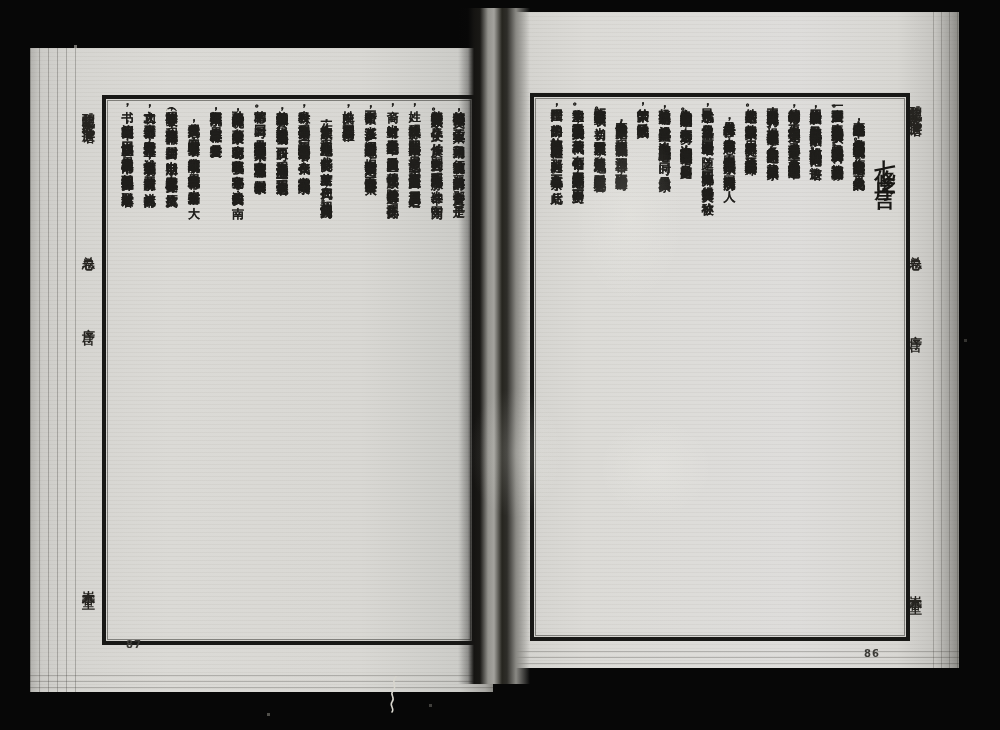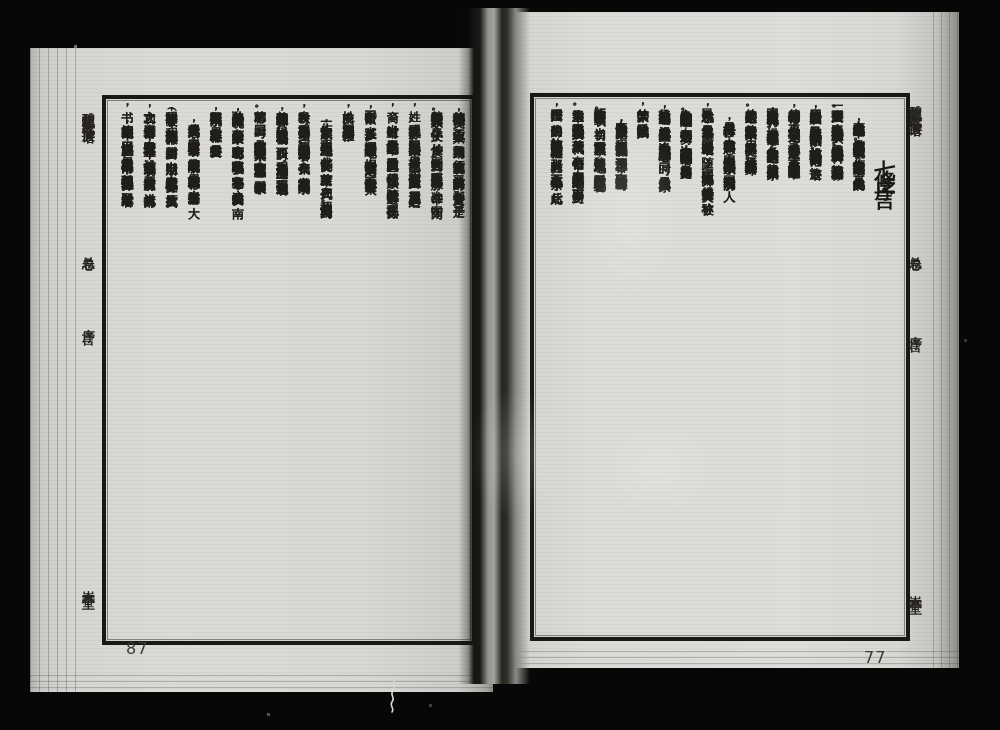--- a/index.html
+++ b/index.html
@@ -55,21 +55,21 @@
   
   .spine { position:absolute; writing-mode:vertical-rl; font-weight:700; color:#262420; letter-spacing:2.5px; font-size:13px; line-height:19px; }
   .pl-edition { left:49px;  top:54px;  }
   .pl-volume  { left:49px;  top:197px; }
   .pl-section { left:49px;  top:270px; }
   .pl-hall    { left:49px;  top:532px; }
   .pr-edition { left:409px; top:83px;  }
   .pr-volume  { left:409px; top:233px; }
   .pr-section { left:409px; top:313px; }
   .pr-hall    { left:409px; top:573px; }
-  .pageno { position:absolute; font-family:"DejaVu Sans","Liberation Sans",sans-serif; font-size:16px; font-weight:400; color:#3b3a36; letter-spacing:1px; }
+  .pageno { position:absolute; font-family:"DejaVu Sans","Liberation Sans",sans-serif; font-size:10px; font-weight:700; color:#3b3a36; letter-spacing:1px; }
   .pn-left  { left:96px;  top:591px; }
   .pn-right { left:367px; top:636px; }
   
   .gutter {
     position:absolute; left:458px; top:8px; width:80px; height:676px; pointer-events:none; z-index:3;
     background:linear-gradient(90deg,
       rgba(10,10,10,0) 0, rgba(10,10,10,.28) 10px,
       #151412 16px, #1a1916 22px,
       #93928d 30px, #a3a29d 36px,
       #26251f 44px, #2e2d29 49px,
@@ -154,21 +154,21 @@
             <div class="col">张扬祖宗之功德，检视后辈之盛兴，以激励家族的自豪感和上进心，同时，也是显示国家</div>
             <div class="col">的繁荣，反映民族的兴旺。</div>
             <div class="col">　在中华民族的大家庭中，程氏家族源远流长，追溯至上古，出自颛顼帝后裔重与黎，</div>
             <div class="col">距今约有四千五百载。当初，重为南正以司天，黎为北正以司地，后世即总称掌天地之官</div>
             <div class="col">为重黎。重黎子孙世袭其职，传承至周代，有伯符公，在成王时献三异之瑞，因而受封于</div>
             <div class="col">广平程国，为伯爵，故伯符实为程氏开宗受姓之鼻祖。从那时起，至今也有三千余年。此后，</div>
           </div>
       </div>
     </div>
 
-    <div class="pageno pn-right">77</div>
+    <div class="pageno pn-right">86</div>
   </div>
 
   <div class="gutter"></div>
 
   <div class="smudge sm1"></div>
   <div class="smudge sm2"></div>
   <div class="smudge sm3"></div>
   <div class="dust"></div>
   <svg class="scratch" width="16" height="40" viewBox="0 0 16 40">
     <path d="M10 3 C4 8, 12 12, 7 17 C3 21, 10 23, 6 28 C3 32, 9 34, 6 38" fill="none" stroke="#d8d6ce" stroke-width="1.6" stroke-linecap="round"></path>

